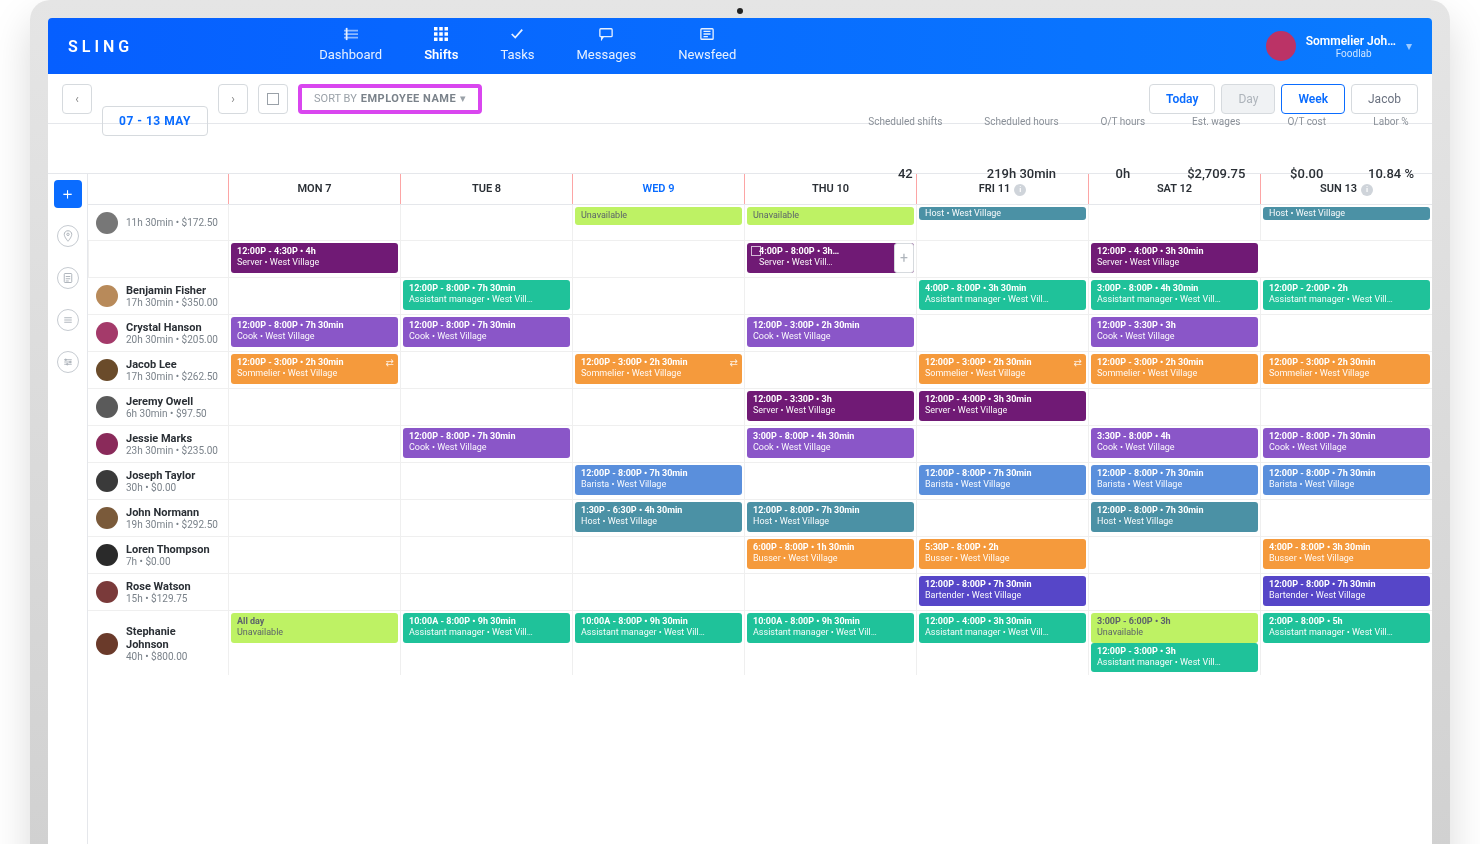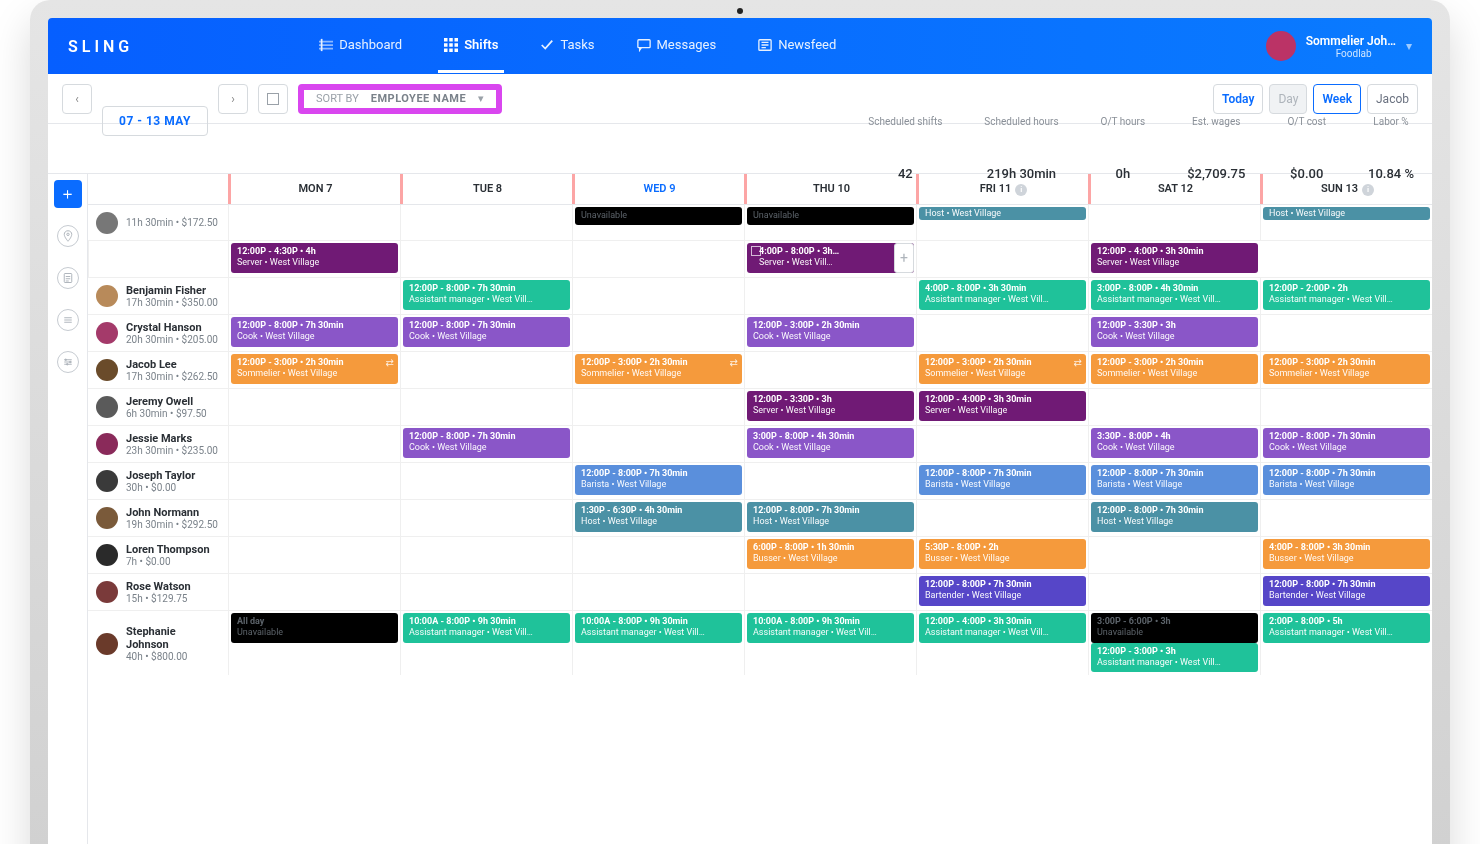--- a/index.html
+++ b/index.html
@@ -76,20 +76,21 @@
     gap: 30px;
     margin-left: 180px;
   }
   .nav-item {
     display: flex; align-items:center; gap:6px;
     font-size: 13px;
     opacity: .9;
     padding: 18px 6px;
     cursor: pointer;
     border-bottom: 3px solid transparent;
+    flex-direction: column;
   }
   .nav-item.active { border-bottom-color: #fff; opacity:1; font-weight:600; }
   .nav-icon { width:14px; height:14px; display:inline-block; }
   .user-block {
     margin-left:auto;
     display:flex; align-items:center; gap:10px;
     font-size:12px;
   }
   .avatar {
     width:30px; height:30px; border-radius:50%;
@@ -124,40 +125,40 @@
     border-radius:4px;
     display:flex; align-items:center;
     padding:0 16px;
     font-weight:700;
     color:#0a6cff;
     letter-spacing:.5px;
     margin-top:44px;
   }
   .sortby {
     height:30px;
-    border:6px solid #d946ef;
+    border:4px solid #d946ef;
     border-radius:4px;
     display:flex; align-items:center;
     padding:0 12px;
-    gap:12px;
+    gap:4px;
     color:#7a828a;
     font-size:11px;
   }
   .sortby .lbl{color:#9aa1a8;}
   .sortby .val{font-weight:700; letter-spacing:.5px;}
   .tb-spacer{flex:1;}
   .seg {
     display:flex; gap:6px;
   }
   .seg-btn {
     height:30px;
     border:1px solid #d6dade;
     border-radius:4px;
     background:#fff;
-    padding:0 8px;
+    padding:0 16px;
     display:flex; align-items:center;
     font-size:12px;
     color:#6b7280;
     cursor:pointer;
   }
   .seg-btn.today{color:#0a6cff; font-weight:600;}
   .seg-btn.active{color:#0a6cff; border-color:#0a6cff; font-weight:600;}
   .seg-btn.disabled{background:#f0f2f4; color:#aeb4bb; cursor:default;}
 
   
@@ -214,21 +215,21 @@
     display:grid;
     grid-template-columns: 140px repeat(7, 1fr);
     border-bottom:1px solid #e5e7eb;
   }
   .gh-cell{
     padding:8px 6px;
     text-align:center;
     color:#2a2f35;
     font-weight:600;
     font-size:11px;
-    border-left:3px solid #fca5a5;
+    border-left:1px solid #fca5a5;
   }
   .gh-cell.first{border-left:0;}
   .gh-cell.active{color:#0a6cff;}
   .gh-info{display:inline-block;width:12px;height:12px;border-radius:50%;background:#cfd4da;color:#fff;font-size:8px;text-align:center;line-height:12px;margin-left:4px;}
 
   .grid-body{
     height:470px;
     overflow-y:auto;
   }
   .row{
@@ -271,21 +272,21 @@
     position:absolute; top:2px; right:2px;
     width:20px;height:30px;
     border:1px solid #d6dade;
     border-radius:3px;
     display:flex;align-items:center;justify-content:center;
     color:#aeb4bb; font-size:14px;
     background:#fff;
     cursor:pointer;
   }
   .unav{
-    background:#000000;
+    background:#bef264;
     color:#5c636a;
     border-radius:3px;
     padding:3px 6px 4px 6px;
     font-size:9px;
     line-height:1.25;
   }
   .unav .t1{font-weight:700;}
 
   
   .c-red{background:#701a75;}

